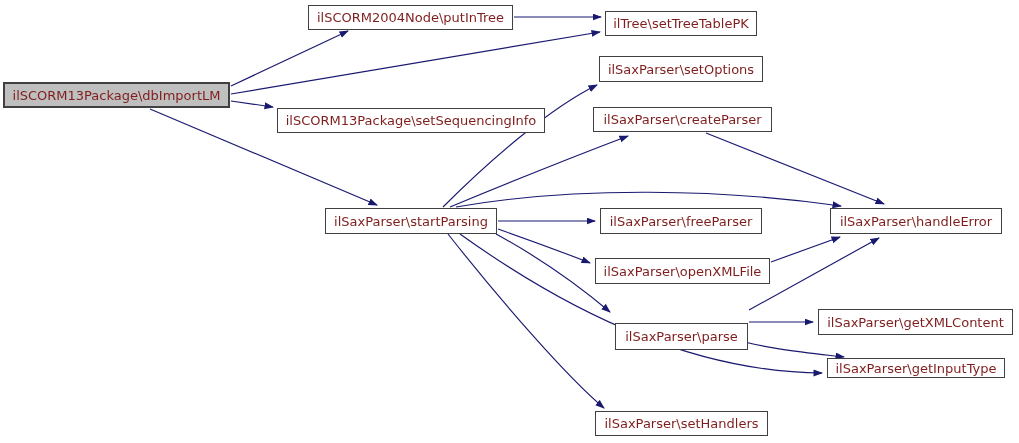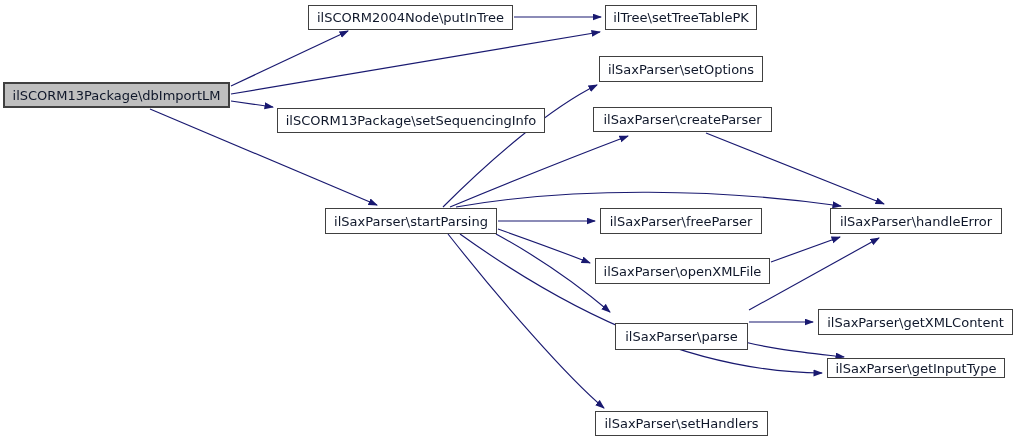--- a/index.html
+++ b/index.html
@@ -14,21 +14,21 @@
   #edge-layer {
     position: absolute;
     left: 0; top: 0;
     width: 1019px; height: 443px;
   }
   .node {
     position: absolute;
     box-sizing: border-box;
     background: #ffffff;
     border: 1px solid #404040;
-    color: #0f172a;
+    color: #7f1d1d;
     font-size: 13px;
     display: flex;
     align-items: center;
     justify-content: center;
     white-space: nowrap;
     cursor: pointer;
     line-height: 1;
   }
   .node.main {
     background: #bfbfbf;
@@ -60,21 +60,21 @@
       <path d="M 749,322 L 813,322" fill="none" stroke="#191970" stroke-width="1.15" marker-end="url(#arrow)"></path>
       <path d="M 726,337 C 765,349 810,353 844,357" fill="none" stroke="#191970" stroke-width="1.15" marker-end="url(#arrow)"></path>
       <path d="M 460,234 C 580,320 700,372 822,373" fill="none" stroke="#191970" stroke-width="1.15" marker-end="url(#arrow)"></path>
       <path d="M 448,234 C 500,300 567,377 604,408" fill="none" stroke="#191970" stroke-width="1.15" marker-end="url(#arrow)"></path>
       <path d="M 498,229 C 532,241 560,251 590,263" fill="none" stroke="#191970" stroke-width="1.15" marker-end="url(#arrow)"></path>
       <path d="M 496,234 C 540,258 578,285 610,312" fill="none" stroke="#191970" stroke-width="1.15" marker-end="url(#arrow)"></path>
     </svg>
   <div id="node-layer">
       <div class="node main" style="left: 3px; top: 82px; width: 227px; height: 26px;">ilSCORM13Package\dbImportLM</div>
       <div class="node" style="left: 308px; top: 5px; width: 205px; height: 25px;">ilSCORM2004Node\putInTree</div>
-      <div class="node" style="left: 605px; top: 5px; width: 152px; height: 25px;">ilTree\setTreeTablePK</div>
+      <div class="node" style="left: 605px; top: 11px; width: 152px; height: 25px;">ilTree\setTreeTablePK</div>
       <div class="node" style="left: 277px; top: 108px; width: 268px; height: 25px;">ilSCORM13Package\setSequencingInfo</div>
       <div class="node" style="left: 599px; top: 56px; width: 164px; height: 26px; text-align: center;">ilSaxParser\setOptions</div>
       <div class="node" style="left: 593px; top: 107px; width: 179px; height: 25px;">ilSaxParser\createParser</div>
       <div class="node" style="left: 325px; top: 208px; width: 172px; height: 26px;">ilSaxParser\startParsing</div>
       <div class="node" style="left: 600px; top: 208px; width: 162px; height: 26px;">ilSaxParser\freeParser</div>
       <div class="node" style="left: 830px; top: 208px; width: 172px; height: 26px;">ilSaxParser\handleError</div>
       <div class="node" style="left: 595px; top: 258px; width: 175px; height: 26px;">ilSaxParser\openXMLFile</div>
       <div class="node" style="left: 615px; top: 323px; width: 133px; height: 27px;">ilSaxParser\parse</div>
       <div class="node" style="left: 818px; top: 309px; width: 195px; height: 26px;">ilSaxParser\getXMLContent</div>
       <div class="node" style="left: 827px; top: 358px; width: 178px; height: 20px;">ilSaxParser\getInputType</div>

